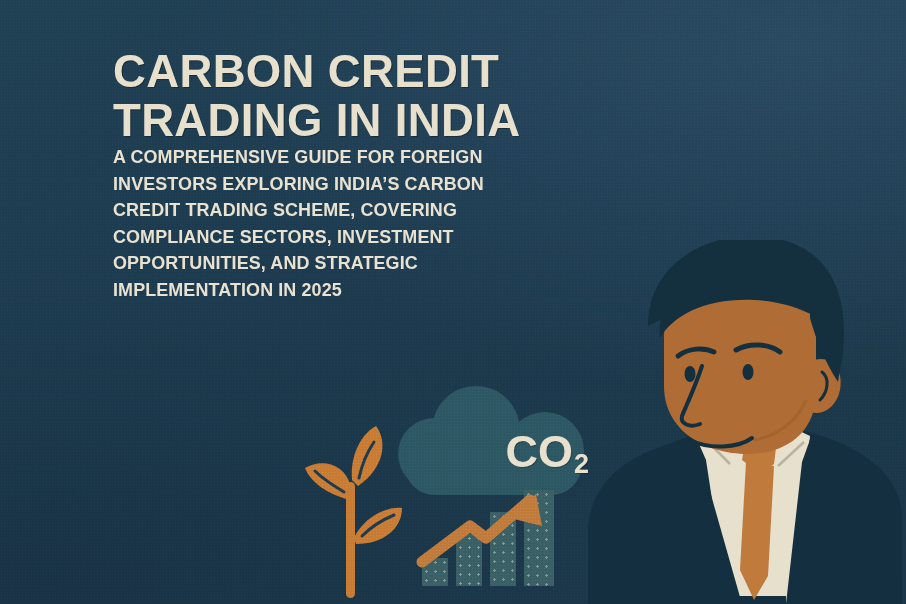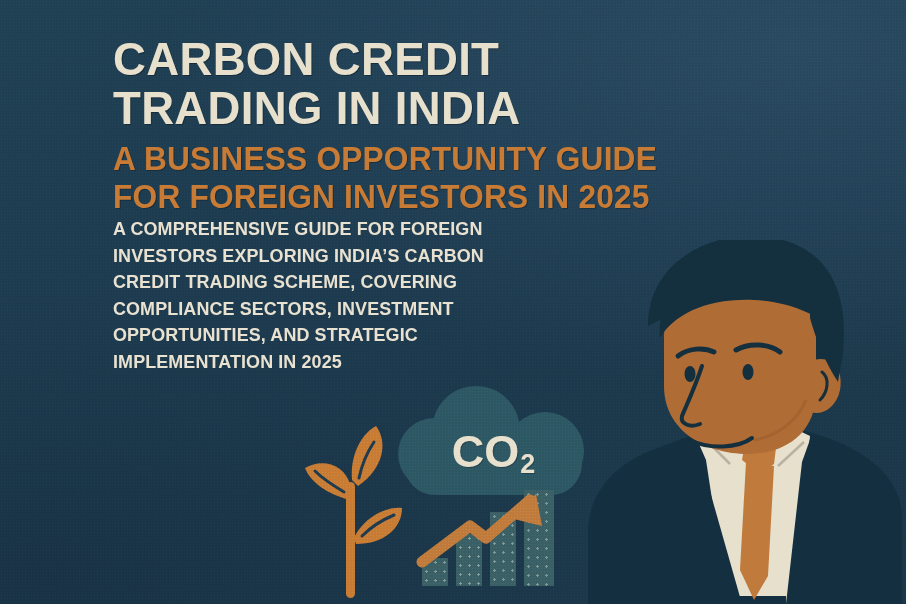--- a/index.html
+++ b/index.html
@@ -21,21 +21,21 @@
     background-image:
       radial-gradient(rgba(255,255,255,.30) .6px, transparent .7px),
       radial-gradient(rgba(0,0,0,.26) .6px, transparent .7px);
     background-size:3px 3px, 4px 4px;
     background-position:0 0, 2px 1px;
   }
 
   .art{position:absolute;}
 
   
-  #textblock{position:absolute;left:113px;top:34px;width:600px;z-index:6;}
+  #textblock{position:absolute;left:113px;top:46px;width:600px;z-index:6;}
 
   .h1{
     font-weight:700;color:#e7e0cd;
     font-size:47px;line-height:49px;letter-spacing:.3px;
     text-transform:uppercase;
     transform:scaleX(.97);transform-origin:left center;
     text-shadow:1px 1px 0 rgba(0,0,0,.30);
     white-space:nowrap;
   }
   .h2{
@@ -62,21 +62,21 @@
     position:absolute;bottom:18px;
     background:#3a5f64;
     background-image:radial-gradient(rgba(210,225,215,.45) 1px, transparent 1.2px);
     background-size:9px 9px;
   }
   
   #cloud{left:398px;top:378px;width:190px;height:135px;}
   .puff{position:absolute;background:#2d5763;border-radius:50%;}
   #cloudbase{position:absolute;left:6px;top:55px;width:178px;height:62px;background:#2d5763;border-radius:34px;}
   #co2{
-    position:absolute;left:0;top:48px;width:190px;text-align:center;
+    position:absolute;left:0;top:48px;width:190px;text-align:right;
     font-size:45px;font-weight:700;color:#e7e0cd;letter-spacing:0px;
     text-shadow:1px 1px 0 rgba(0,0,0,.22);
   }
   #co2 sub{font-size:27px;vertical-align:baseline;position:relative;top:6px;left:1px;}
 
   
   #plant{left:292px;top:424px;width:120px;height:180px;}
 
   
   #person{left:492px;top:240px;width:414px;height:364px;z-index:4;}
@@ -170,24 +170,20 @@
     <path d="M262 200 C286 196 306 180 314 160" stroke="#8f5526" stroke-width="3" fill="none" opacity=".35"></path>
   </svg>
 
   <div id="textblock">
 
     <div id="h1wrap">
       <div class="h1">CARBON CREDIT</div>
       <div class="h1">TRADING IN INDIA</div>
     </div>
 
-    <div id="h2wrap">
-      <div class="h2">A BUSINESS OPPORTUNITY GUIDE</div>
-      <div class="h2">FOR FOREIGN INVESTORS IN 2025</div>
-    </div>
 
     <div id="bodywrap">
       <div class="body-line">A COMPREHENSIVE GUIDE FOR FOREIGN</div>
       <div class="body-line">INVESTORS EXPLORING INDIA’S CARBON</div>
       <div class="body-line">CREDIT TRADING SCHEME, COVERING</div>
       <div class="body-line">COMPLIANCE SECTORS, INVESTMENT</div>
       <div class="body-line">OPPORTUNITIES, AND STRATEGIC</div>
       <div class="body-line">IMPLEMENTATION IN 2025</div>
     </div>
 

